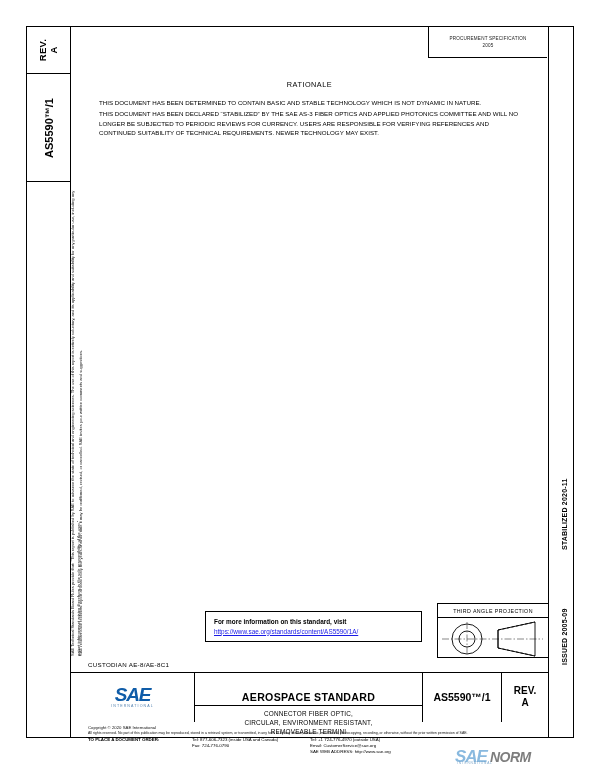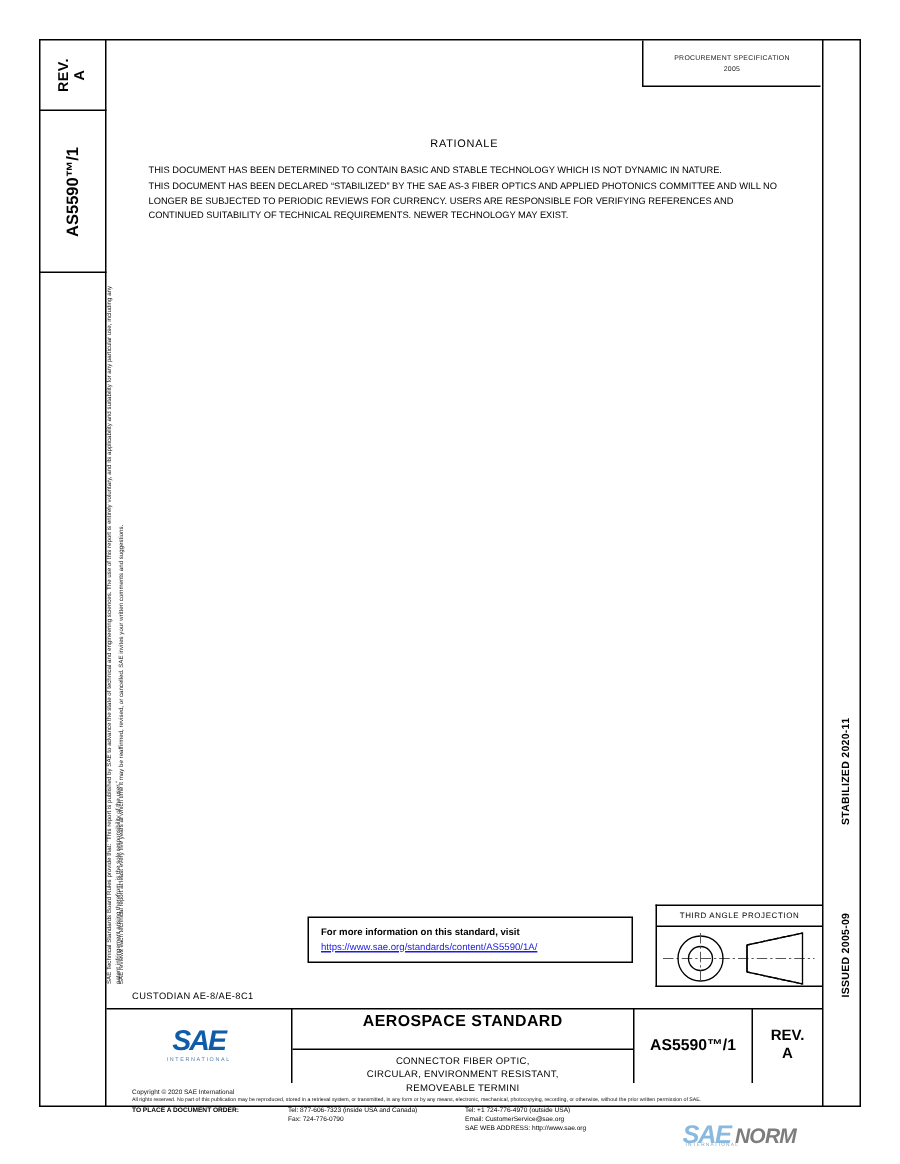--- a/index.html
+++ b/index.html
@@ -143,21 +143,21 @@
     position: absolute;
     left: 71px; top: 58px;
     width: 477px;
   }
   .sec-head {
     text-align: center;
     font-size: 7.3px;
     letter-spacing: 0.5px;
     margin: 0 0 9px 0;
   }
-  .sec-head.rationale { margin-top: 33px; }
+  .sec-head.rationale { margin-top: 22px; }
   .sec-head.stab { margin-top: 13px; }
   .para {
     font-size: 6.2px;
     line-height: 9.3px;
     margin: 0 0 2px 0;
     padding: 0 26px 0 28px;
     text-align: left;
   }
 
   
@@ -249,22 +249,23 @@
     align-items: center;
   }
   .tb-title-main {
     font-size: 10.6px;
     font-weight: bold;
     letter-spacing: 0.3px;
     padding-top: 3px;
     border-bottom: 1.2px solid #000;
     width: 100%;
     text-align: center;
-    padding-bottom: 12px;
-    box-sizing: border-box;
+    padding-bottom: 2px;
+    box-sizing: border-box;
+    margin-top: 16px;
   }
   .tb-title-sub {
     font-size: 6.4px;
     line-height: 9px;
     text-align: center;
     padding-top: 3px;
     letter-spacing: 0.2px;
   }
   .tb-num {
     width: 79px;

